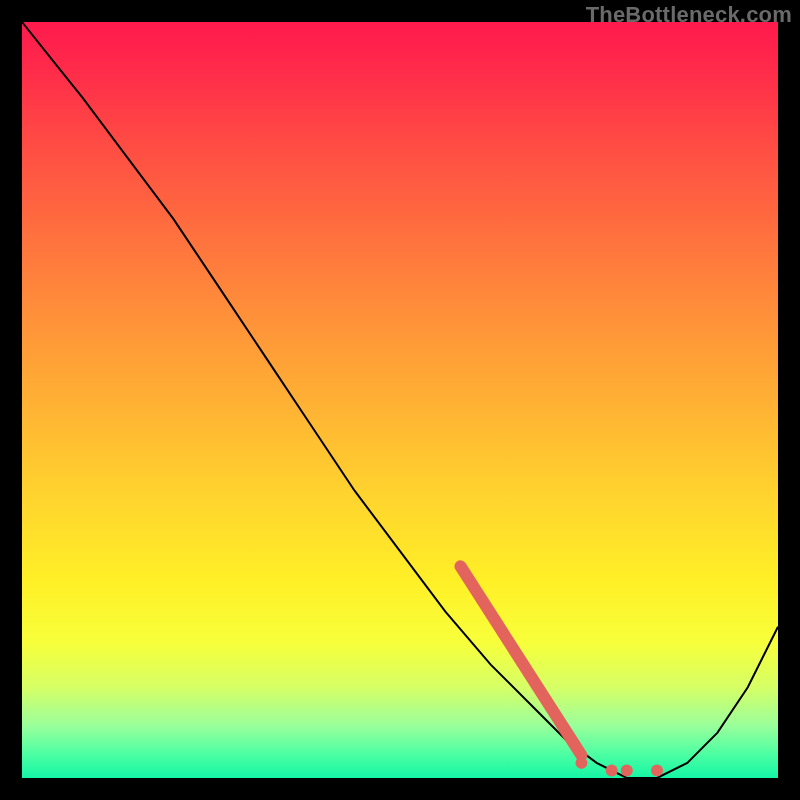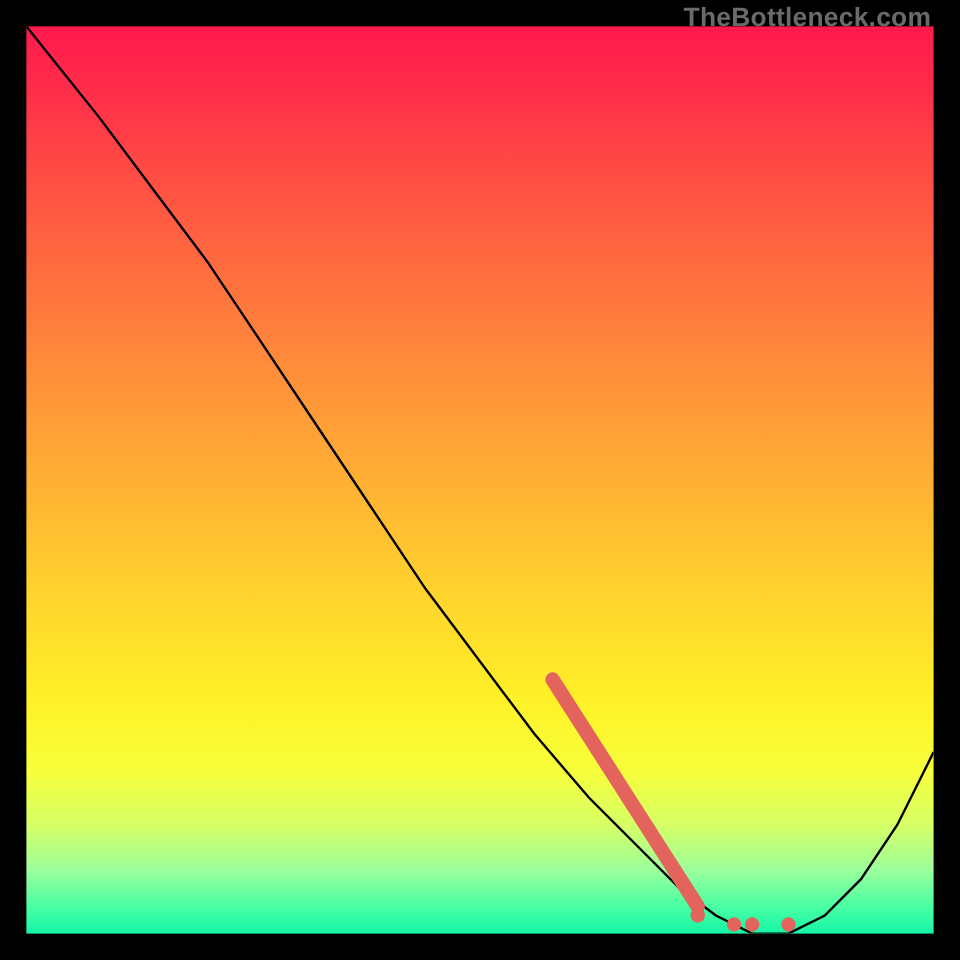--- a/index.html
+++ b/index.html
@@ -19,21 +19,21 @@
       #ffd22e 62%,
       #fff027 74%,
       #f7ff3a 82%,
       #d6ff66 88%,
       #9bff9b 93%,
       #4affa3 97%,
       #14f5a6 100%);
   }
   .watermark {
     position: absolute;
-    top: 2px; right: 24px;
+    top: 2px; right: 8px;
     font-family: Arial, Helvetica, sans-serif;
     font-size: 22px;
     font-weight: 600;
     color: #6a6a6a;
     letter-spacing: 0.2px;
   }
   svg.curve { position: absolute; left: 0; top: 0; width: 756px; height: 756px; }
   .line { fill: none; stroke: #000; stroke-width: 2; }
   .trend { stroke: #e2645d; stroke-width: 12; stroke-linecap: round; }
   .dot { fill: #e2645d; }

